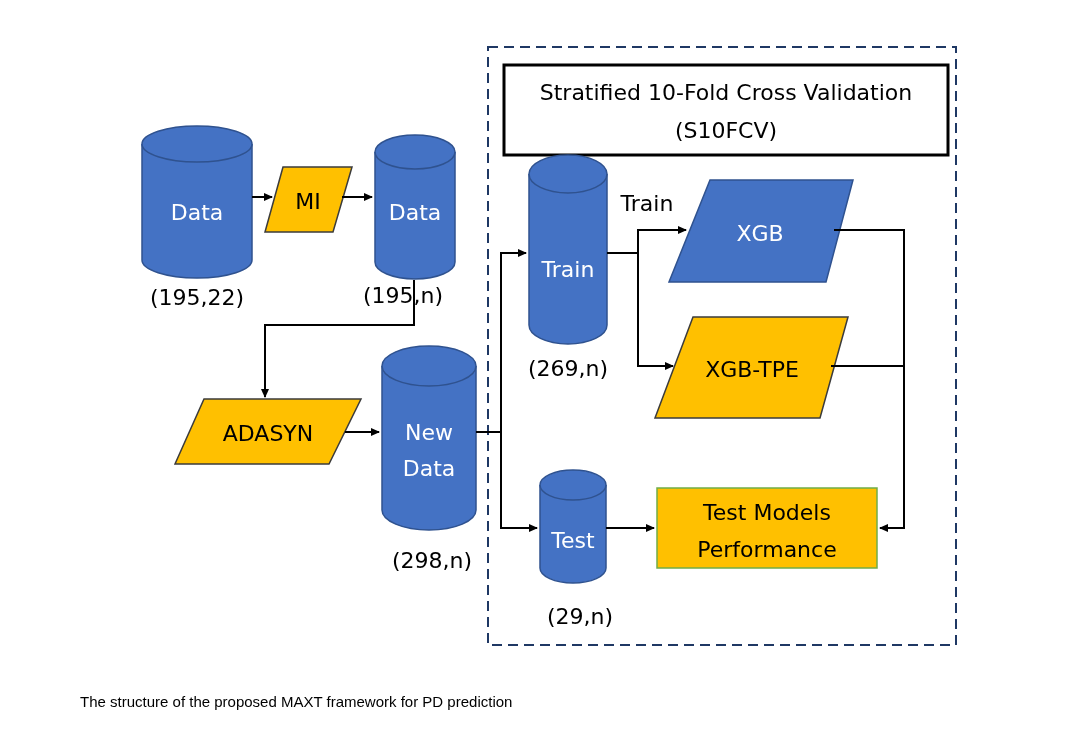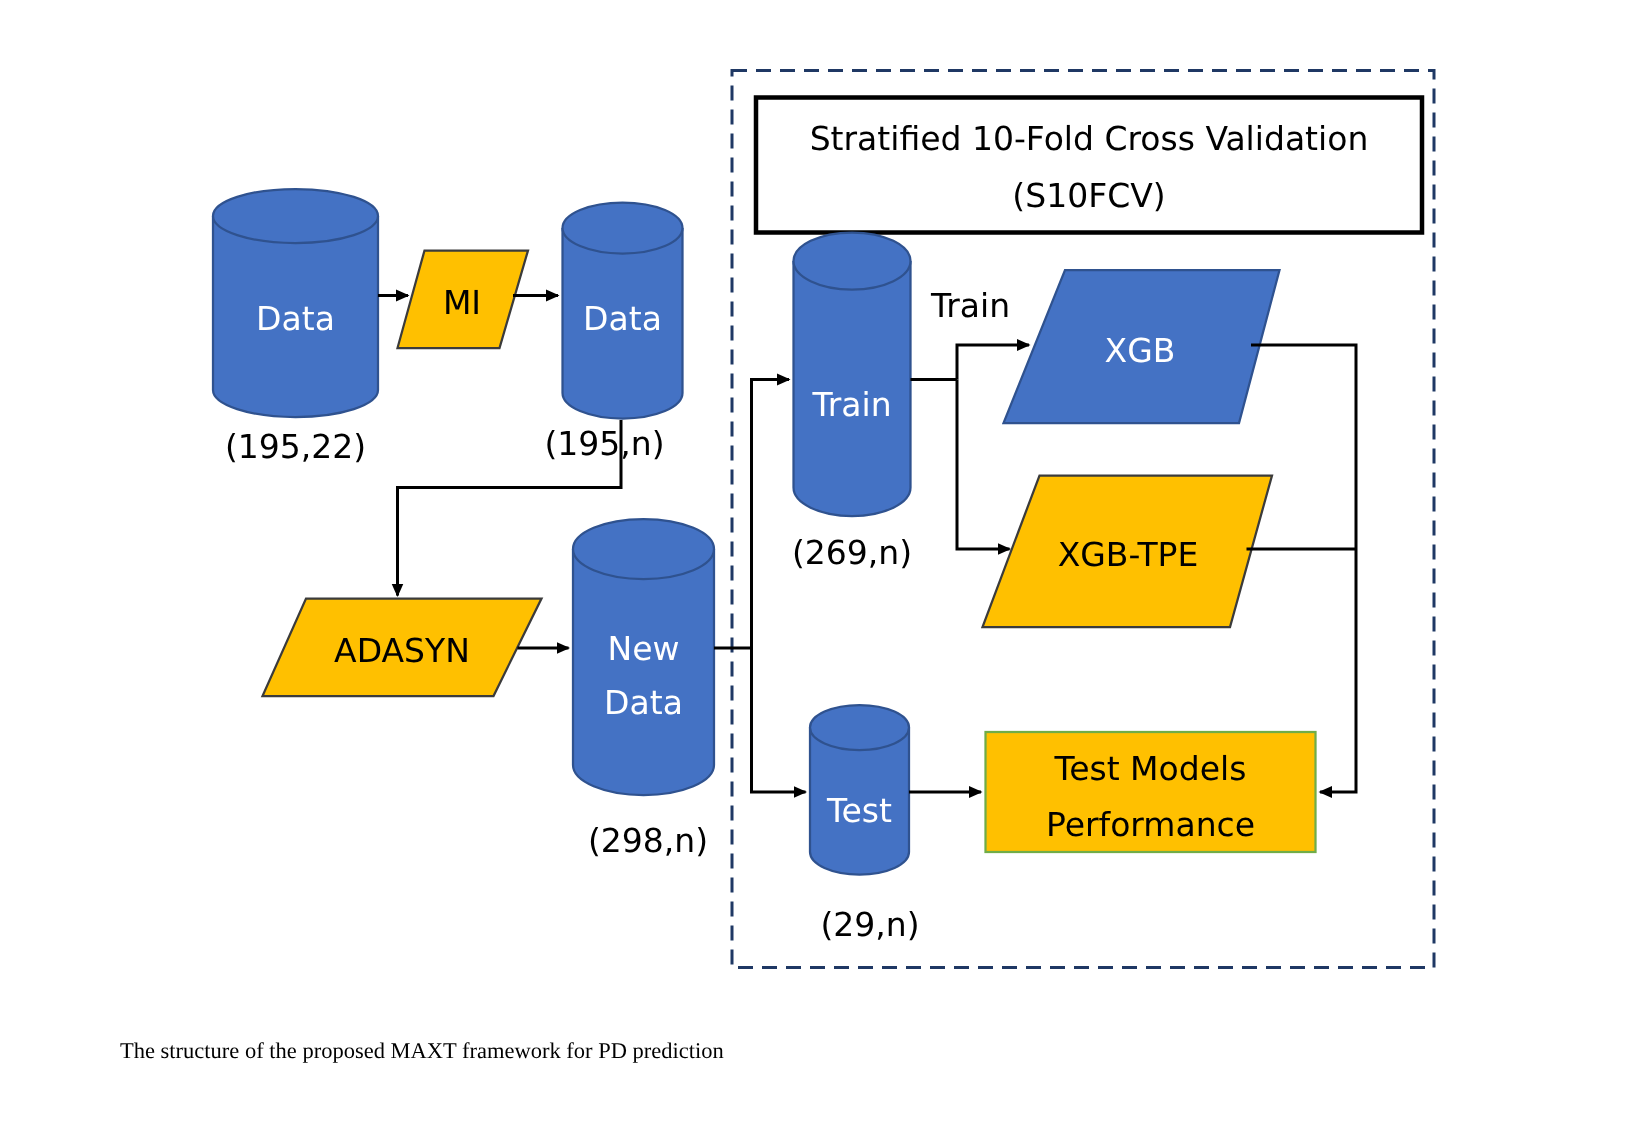--- a/index.html
+++ b/index.html
@@ -1,20 +1,20 @@
 <!DOCTYPE html>
 <html><head>
   <meta charset="utf-8">
   <style>
     html, body { margin: 0; padding: 0; background: #ffffff; }
     body { width: 1085px; height: 749px; position: relative; overflow: hidden; }
     svg text { font-family: "DejaVu Sans", sans-serif; }
     .caption {
       position: absolute; left: 80px; top: 693px;
-      font-family: Liberation Serif, serif; font-size: 15px; color: #000;
+      font-family: Liberation Sans, sans-serif; font-size: 15px; color: #000;
     }
   </style>
 </head>
 <body>
 
 <svg id="diagram" width="1085" height="749" viewBox="0 0 1085 749" style="position:absolute;left:0;top:0">
   <defs>
     <marker id="arrow" markerWidth="10" markerHeight="10" refX="8" refY="5" orient="auto" markerUnits="userSpaceOnUse">
       <path d="M0,1 L9,5 L0,9 Z" fill="#000"></path>
     </marker>

